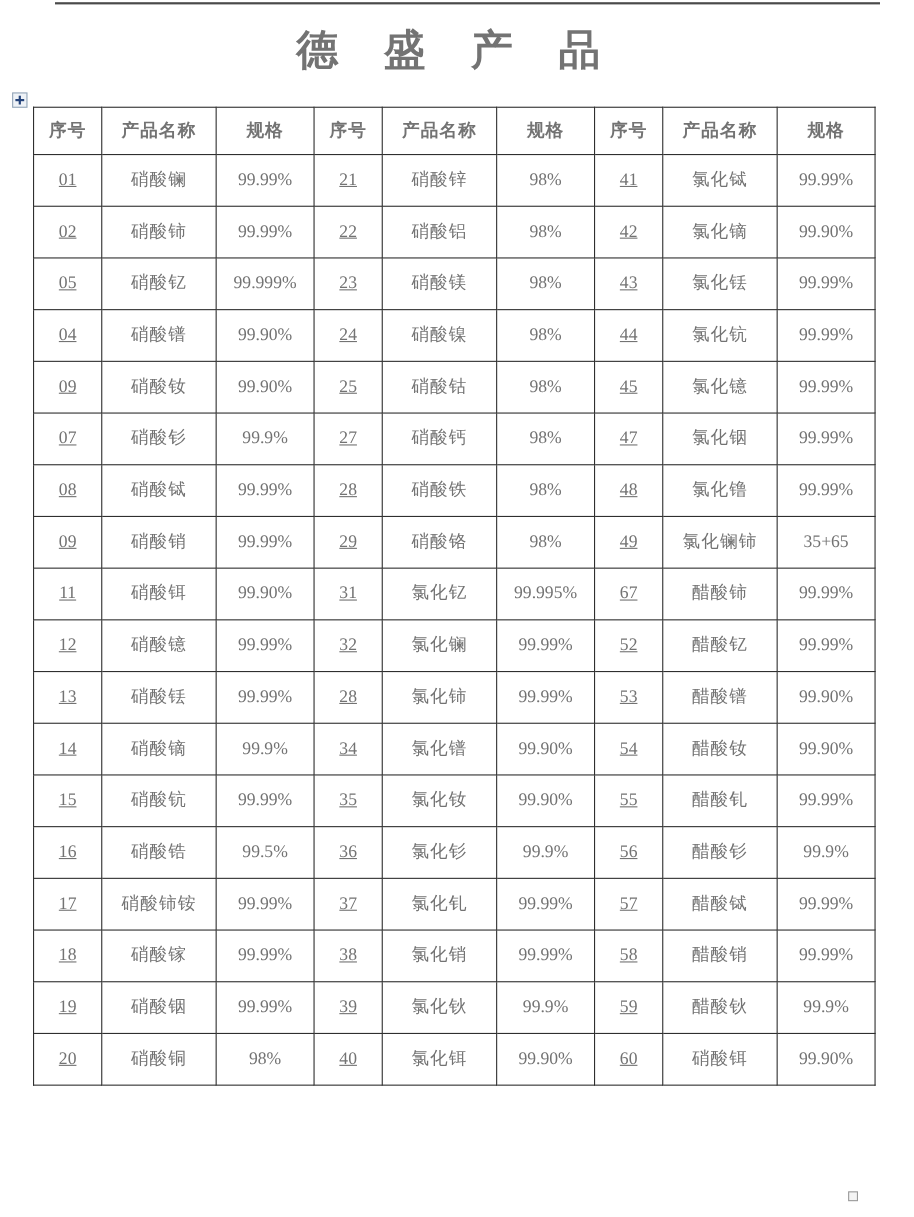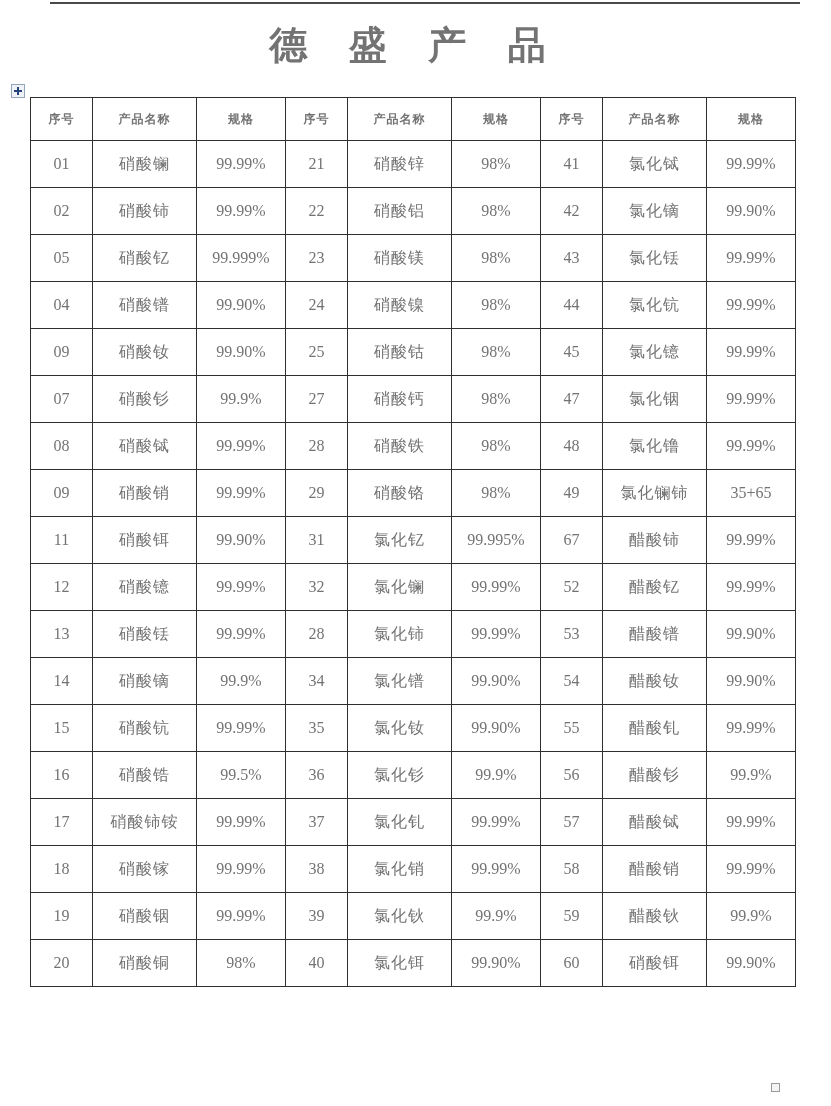--- a/index.html
+++ b/index.html
@@ -36,27 +36,27 @@
     position:absolute;top:97px;left:30px;width:765px;
     border-collapse:collapse;table-layout:fixed;
   }
   table.products th, table.products td{
     border:1px solid #2f2f2f;
     text-align:center;vertical-align:middle;
     padding:0;
     background:#ffffff;
   }
   table.products th{
-    height:42px;font-size:12px;font-weight:bold;letter-spacing:1px;
+    height:42px;font-size:16px;font-weight:bold;letter-spacing:1px;
   }
   table.products td{height:46px;font-size:16px;}
   td.name{font-size:16px;letter-spacing:1px;margin-top:34px;}
   td.name .line{line-height:20px;}
   td.spec{font-size:17px;}
-  td.serial{font-size:16px;}
+  td.serial{font-size:16px;text-decoration:underline;}
   .resize-handle{
     position:absolute;top:1083px;left:771px;width:9px;height:9px;
     border:1px solid #9a9a9a;background:#f4f4f4;box-sizing:border-box;
   }
 </style>
 </head>
 <body>
 
 <div class="page">
   <div class="top-rule"></div>

